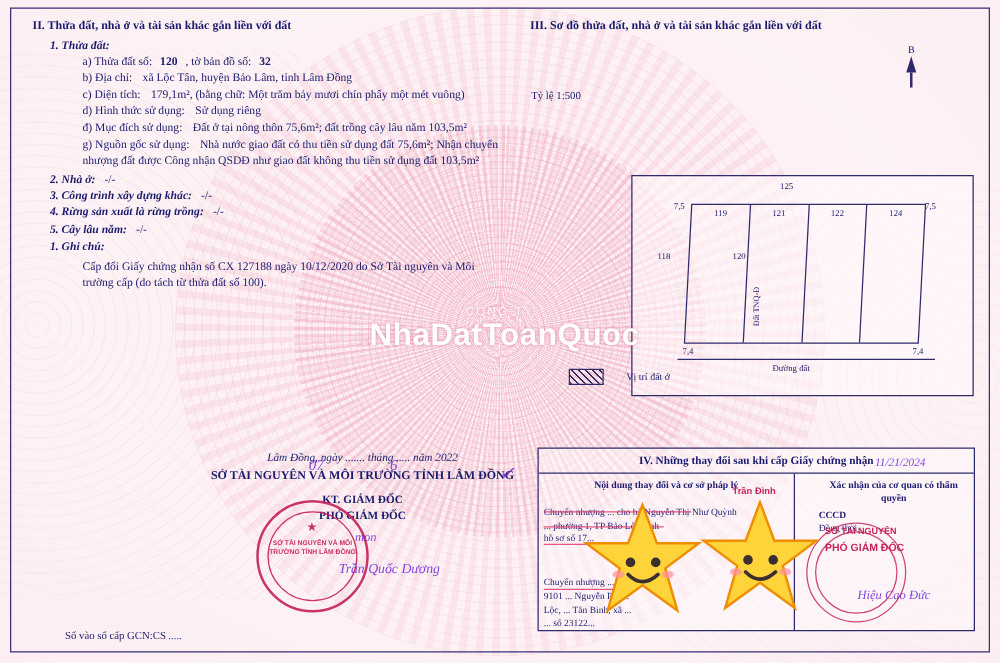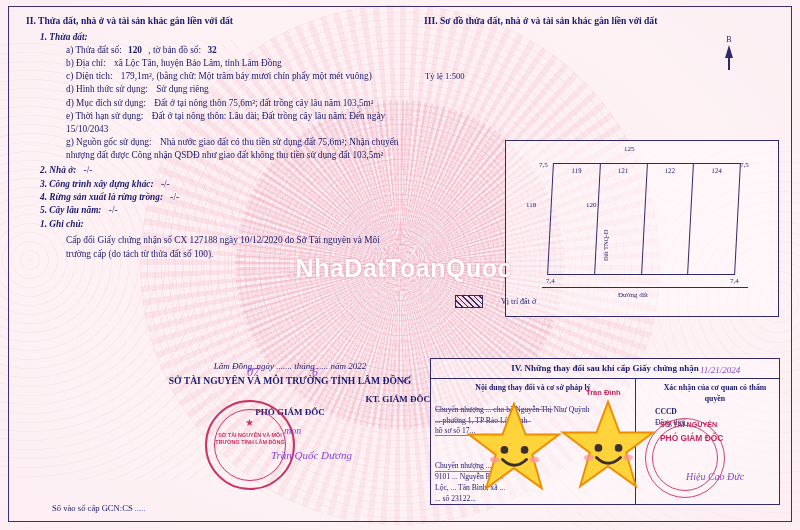--- a/index.html
+++ b/index.html
@@ -249,21 +249,21 @@
   #sign-block {
     position: absolute;
     left: 150px;
     top: 360px;
     width: 280px;
     text-align: center;
     font-size: 9px;
   }
   #sign-block .line1 { font-style: italic; }
   #sign-block .line2 { font-weight: bold; font-size: 9.6px; margin-top: 1px; }
-  #sign-block .line3 { font-weight: bold; margin-top: 6px; text-align: right; }
+  #sign-block .line3 { font-weight: bold; margin-top: 6px; }
   #sign-block .line4 { font-weight: bold; }
 
   .stamp {
     position: absolute;
     width: 86px;
     height: 86px;
     border: 2px solid #c6245b;
     border-radius: 50%;
     left: 205px;
     top: 400px;
@@ -435,24 +435,20 @@
       <div class="indent2 row">
         <span>d) Hình thức sử dụng:</span>
         <span style="padding-left:6px;">Sử dụng riêng</span>
       </div>
 
       <div class="indent2 row">
         <span>đ) Mục đích sử dụng:</span>
         <span style="padding-left:6px;">Đất ở tại nông thôn 75,6m²; đất trồng cây lâu năm 103,5m²</span>
       </div>
 
-      <div class="indent2 wrapline">
-        <span>e) Thời hạn sử dụng:</span>
-        <span style="padding-left:6px;">Đất ở tại nông thôn: Lâu dài; Đất trồng cây lâu năm: Đến ngày 15/10/2043</span>
-      </div>
 
       <div class="indent2 wrapline">
         <span>g) Nguồn gốc sử dụng:</span>
         <span style="padding-left:6px;">Nhà nước giao đất có thu tiền sử dụng đất 75,6m²; Nhận chuyển nhượng đất được Công nhận QSDĐ như giao đất không thu tiền sử dụng đất 103,5m²</span>
       </div>
     </div>
 
     <div class="indent1" style="margin-top:2px;">
       <div class="row">
         <span class="b i">2. Nhà ở:</span>

